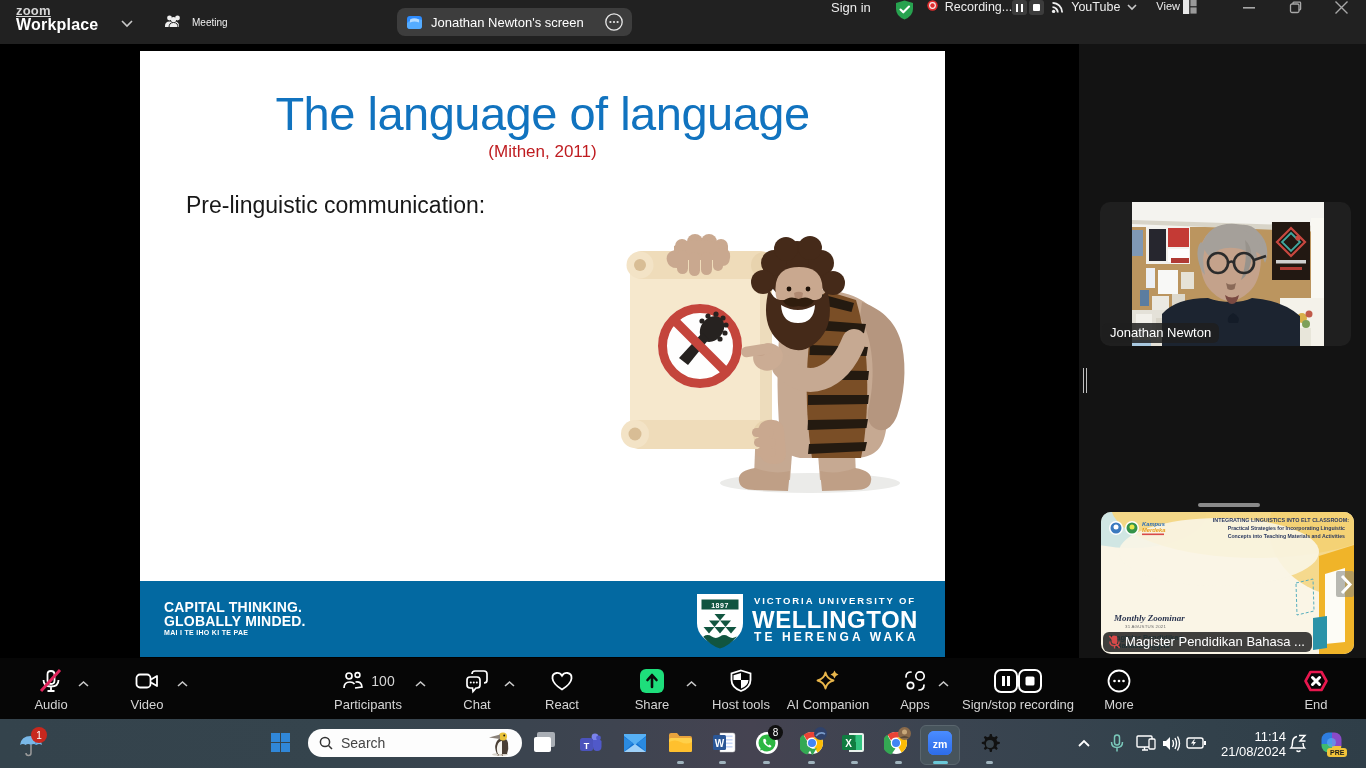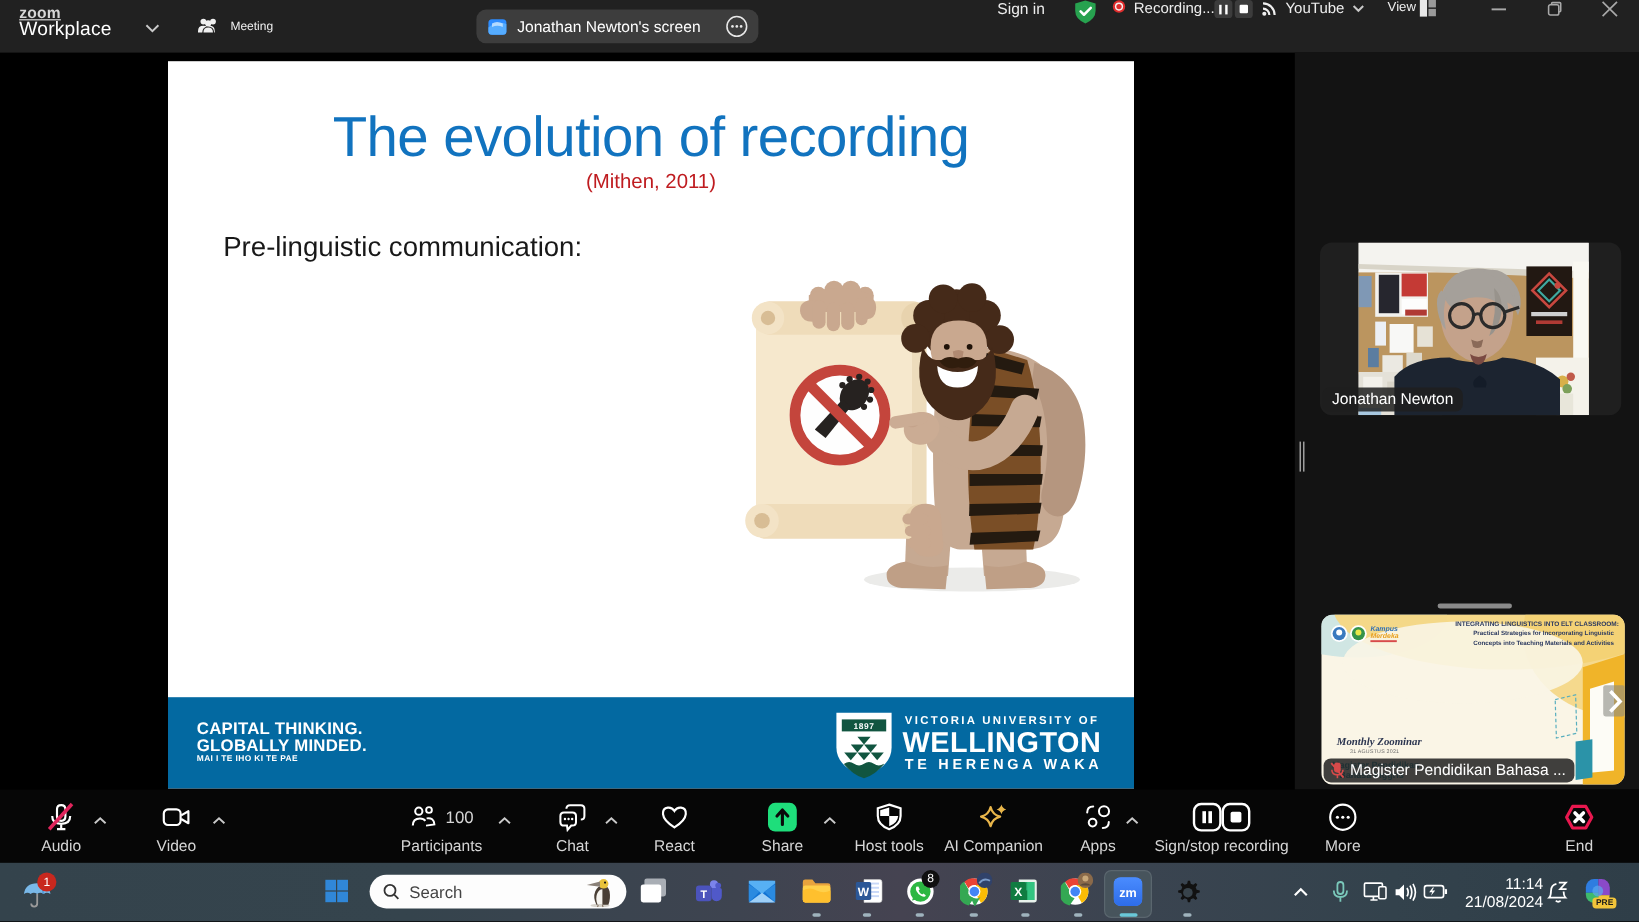--- a/index.html
+++ b/index.html
@@ -4,21 +4,21 @@
 <style>
 * { margin:0; padding:0; box-sizing:border-box; }
 html,body { width:1366px; height:768px; overflow:hidden; background:#000; font-family:"Liberation Sans", sans-serif; }
 #root { position:relative; width:1366px; height:768px; }
 .abs { position:absolute; }
 
 
 #titlebar { position:absolute; left:0; top:0; width:1366px; height:44px; background:#212121; }
 #logo { position:absolute; left:16px; top:3px; color:#fff; }
 #logo .z { font-size:13px; font-weight:bold; color:#d6d6d6; letter-spacing:0.2px;text-decoration:underline; }
-#logo .w { font-size:16px; font-weight:normal; color:#fff; margin-top:-2px; letter-spacing:0.2px; }
+#logo .w { font-size:16px; font-weight:bold; color:#fff; margin-top:-2px; letter-spacing:0.2px; }
 .chev { stroke:#c9c9c9; stroke-width:1.6; fill:none; }
 #meeting { position:absolute; left:164px; top:0; height:44px; display:flex; align-items:center; color:#f0f0f0; font-size:10px; }
 #pill { position:absolute; left:397px; top:8px; width:235px; height:28px; background:#3d3d3d; border-radius:8px; display:flex; align-items:center; color:#fff; font-size:13px; }
 #tb-right { position:absolute; right:0; top:0; height:44px; display:flex; align-items:flex-start; color:#ededed; font-size:13px; }
 
 
 #stage { position:absolute; left:0; top:44px; width:1366px; height:614px; background:#000; }
 #panel { position:absolute; left:1079px; top:0; width:287px; height:614px; background:#131313; }
 
 
@@ -130,21 +130,21 @@
       <svg width="15" height="15" viewBox="0 0 15 15" style="margin-left:31px;margin-right:17px">
           <path d="M1.5 1.5 L13.5 13.5 M13.5 1.5 L1.5 13.5" stroke="#a8a8a8" stroke-width="1.4"></path>
         </svg>
     </div>
   </div>
 
   <div id="stage">
     <div id="panel"></div>
 
     <div id="slide">
-      <div id="s-title">The evolution of recording</div>
+      <div id="s-title">The language of language</div>
       <div id="s-sub">(Mithen, 2011)</div>
       <div id="s-body">Pre-linguistic communication:</div>
 
       <svg class="abs" style="left:470px;top:180px" width="310" height="280" viewBox="610 231 310 280">
         <ellipse cx="810" cy="483" rx="90" ry="10" fill="#ebebe9"></ellipse>
 
         <path d="M756 425 L794 428 L790 480 L754 477 z" fill="#c6a992"></path>
         <path d="M816 428 L854 425 L856 477 L820 480 z" fill="#c6a992"></path>
         <path d="M755 468 q-18 3 -16 13 q1 9 16 9 l33 1 l2 -20 q-17 4 -35 -3 z" fill="#bf9f86"></path>
         <path d="M855 468 q18 3 16 13 q-1 9 -16 9 l-33 1 l-2 -20 q17 4 35 -3 z" fill="#bf9f86"></path>

